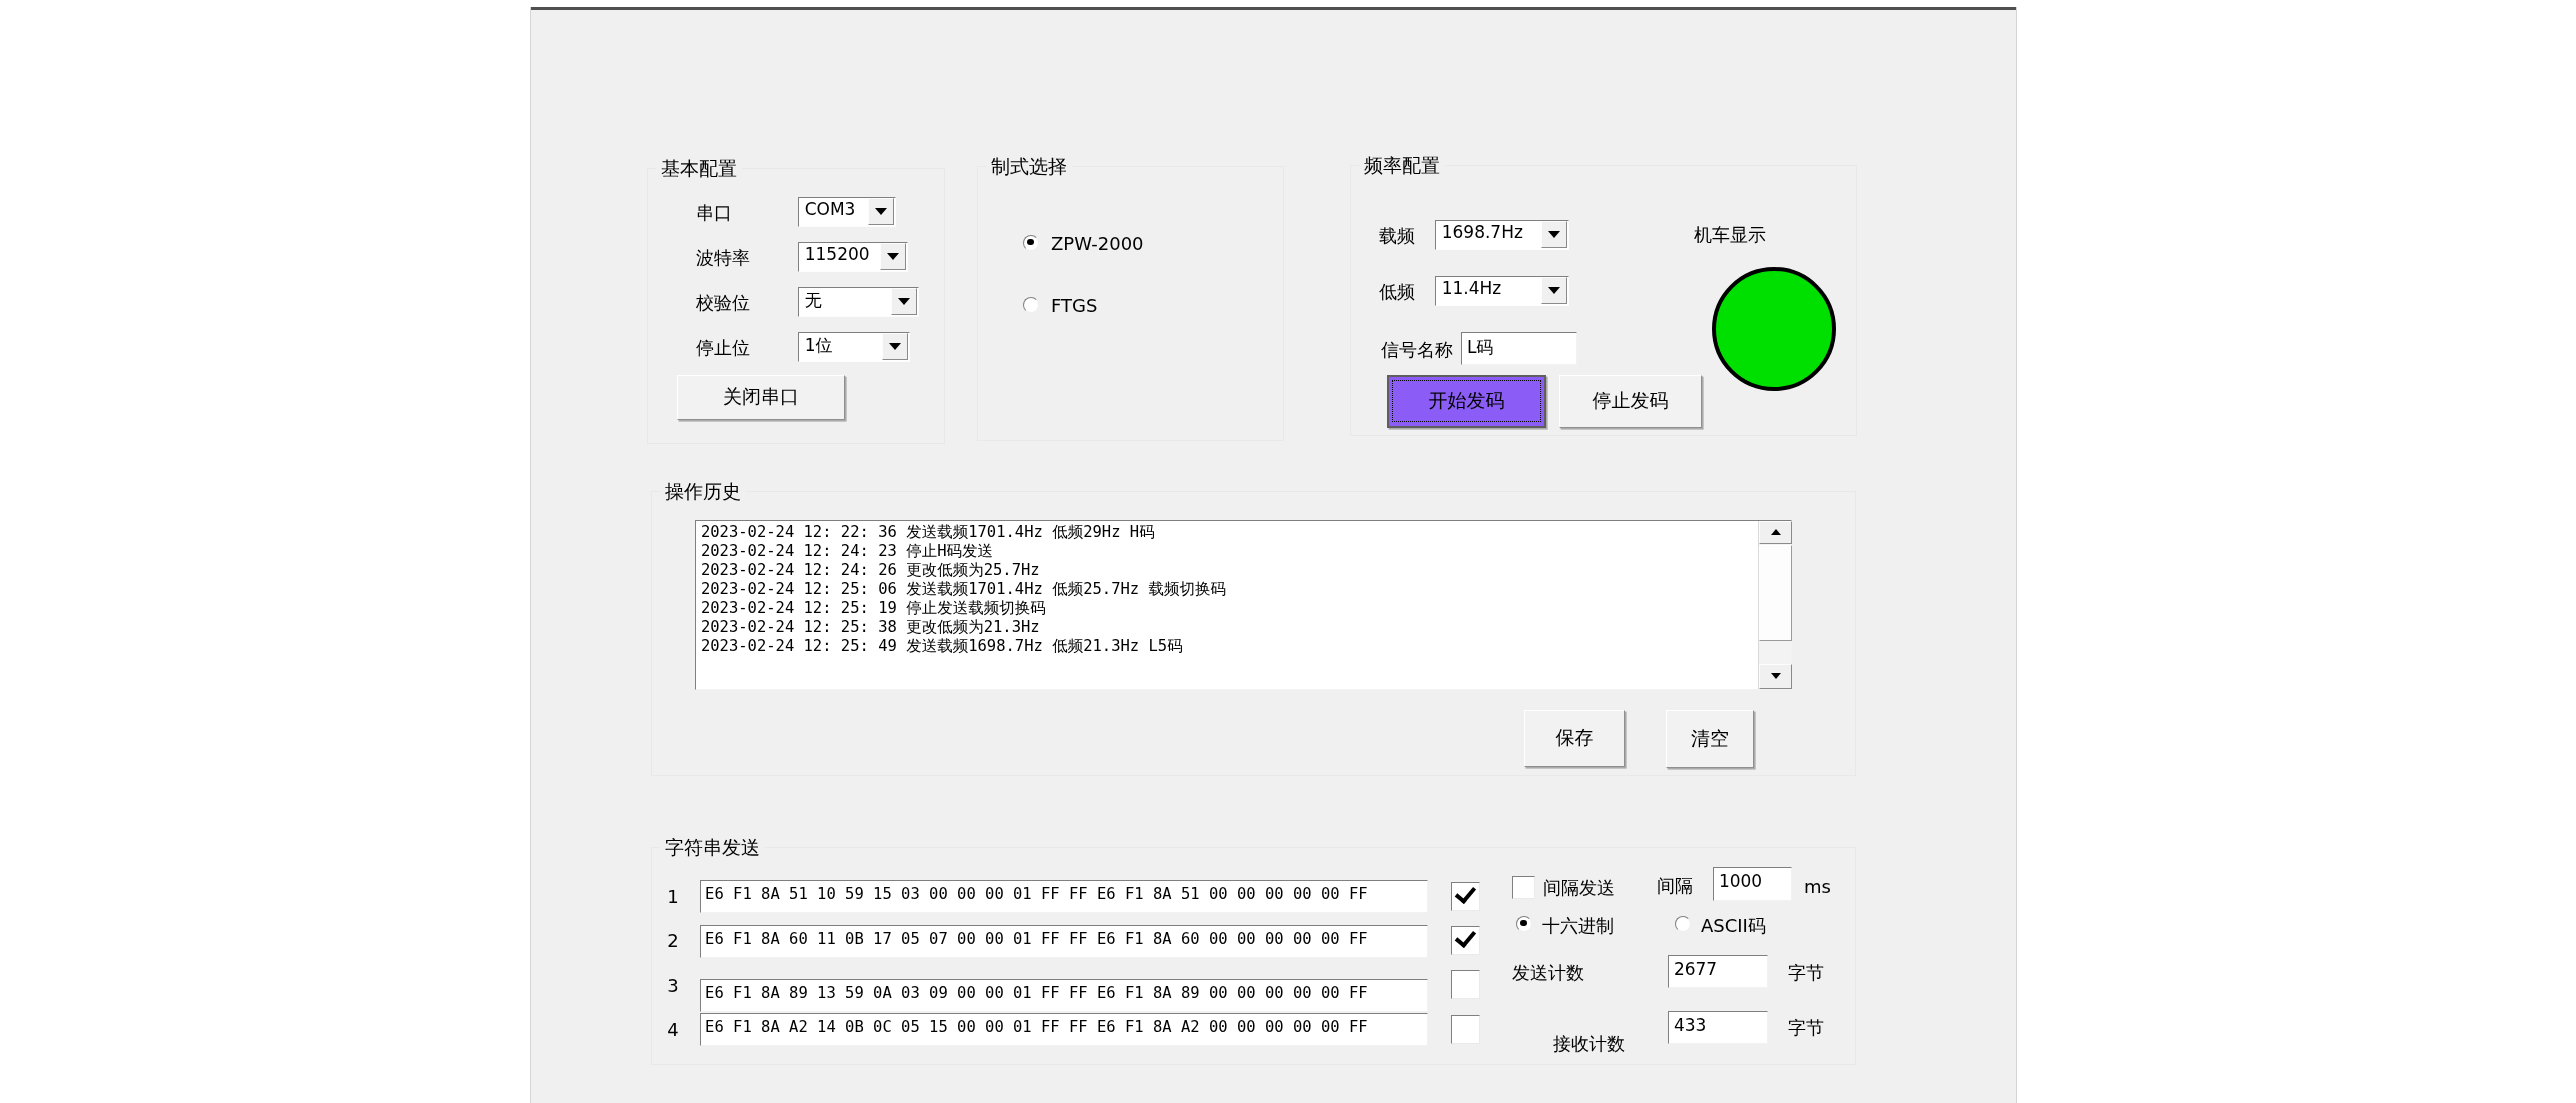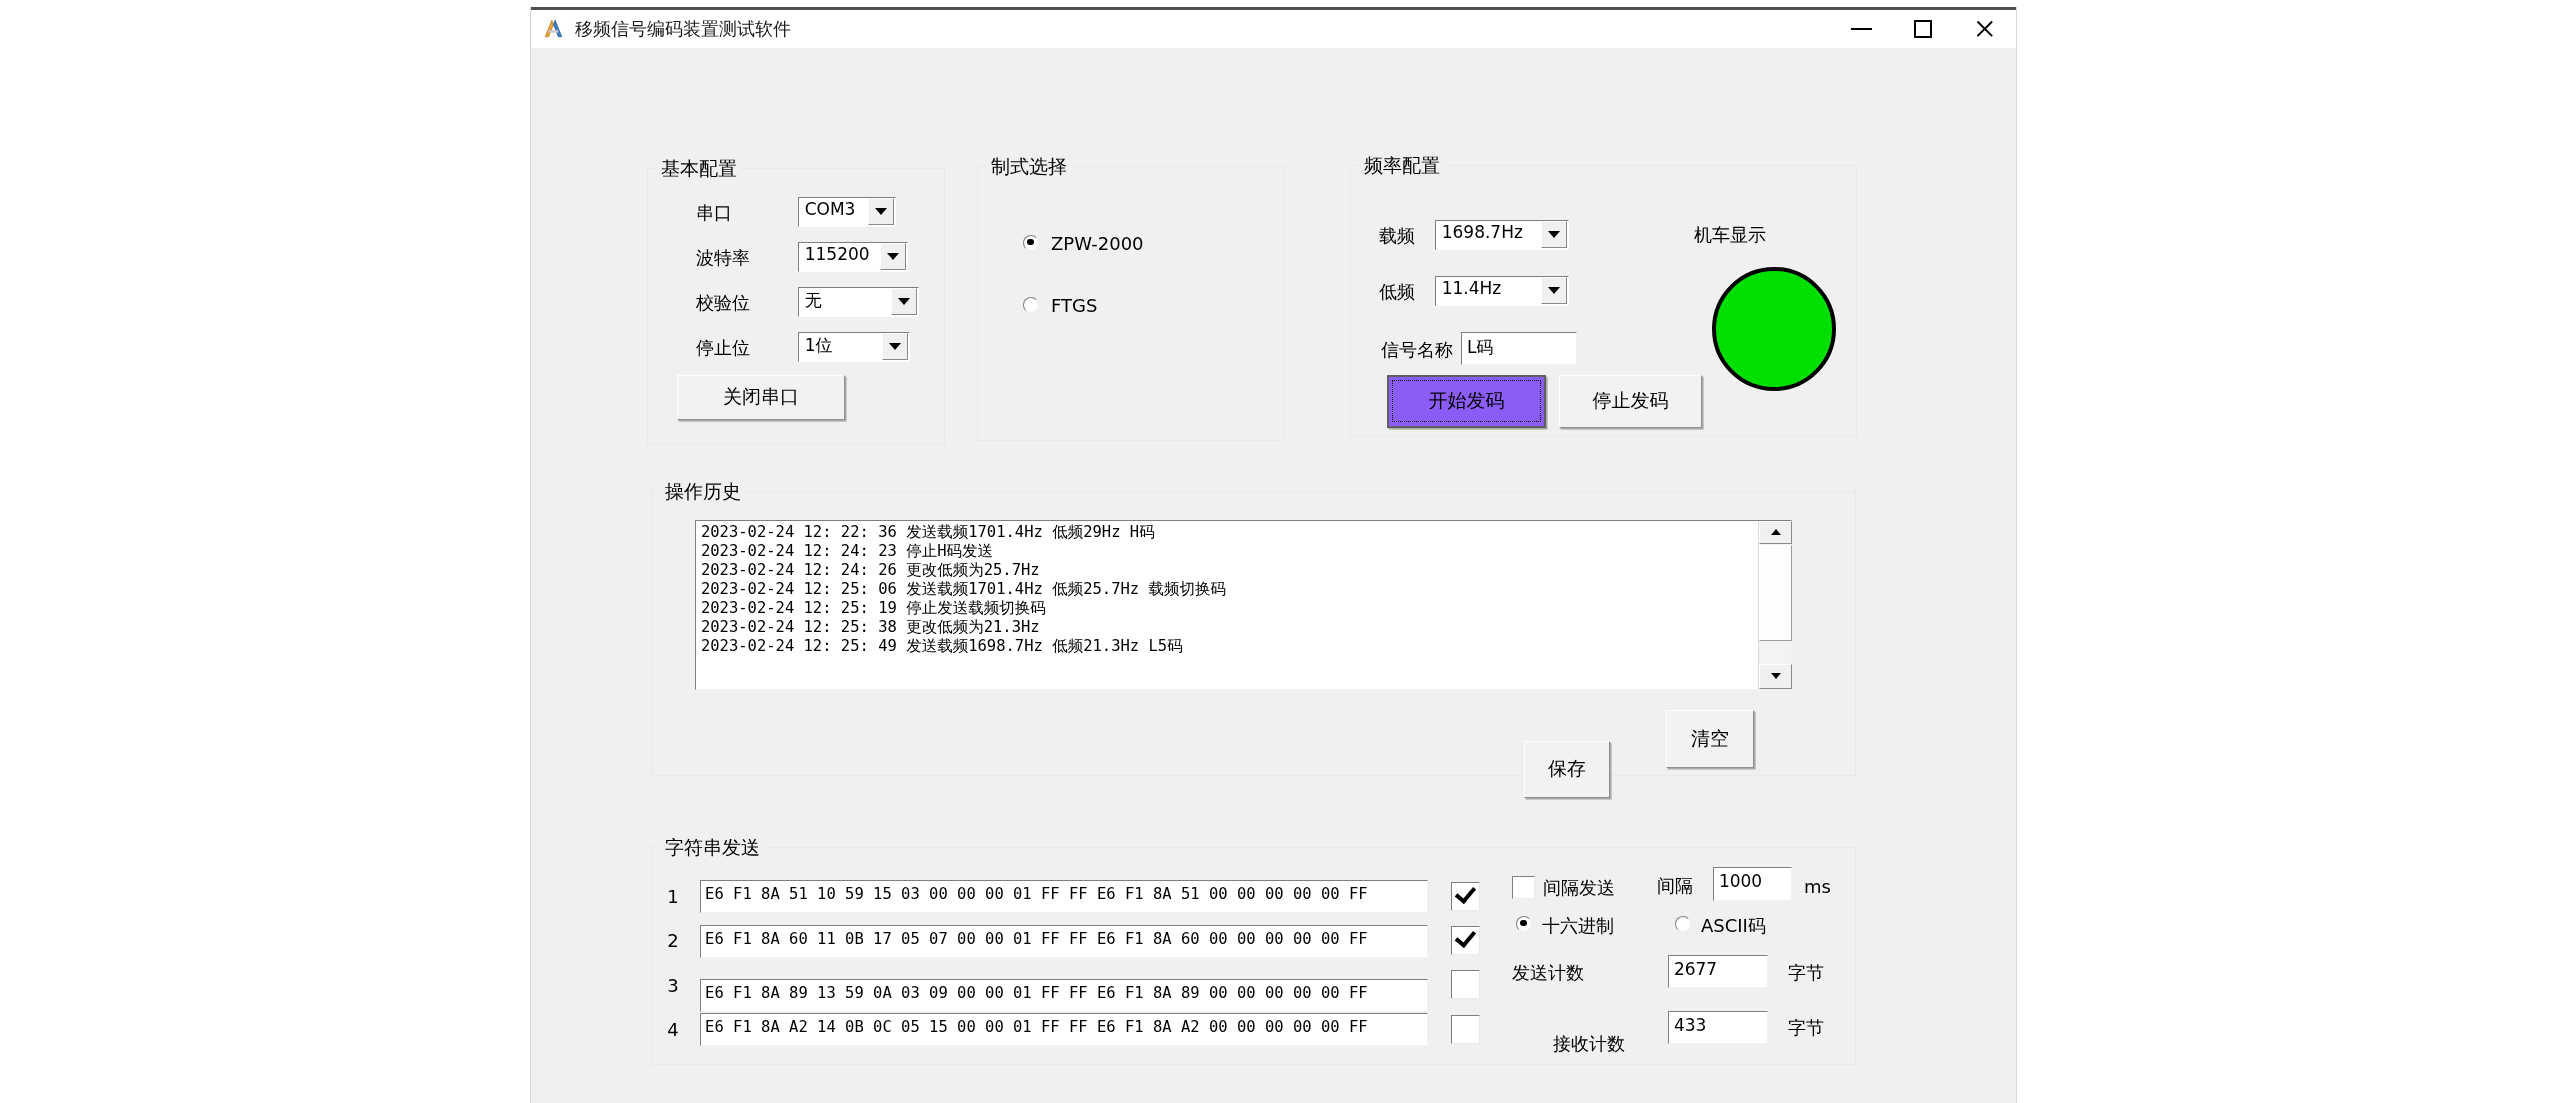--- a/index.html
+++ b/index.html
@@ -85,39 +85,20 @@
 
   .indicator { position:absolute; left:1181px; top:219px; width:124px; height:124px;
                border-radius:50%; border:4.9px solid #000; }
 </style>
 </head>
 <body>
 
 <div class="window">
   <div class="topstrip"></div>
 
-  <div class="titlebar">
-    <svg class="appicon" viewBox="0 0 28 28">
-      <path d="M4 24 L12 4 L14 9 L8 24 Z" fill="#e8a33d" stroke="#b97c1e" stroke-width="1"></path>
-      <path d="M24 24 L16 4 L14 9 L20 24 Z" fill="#3d7fc4" stroke="#295e96" stroke-width="1"></path>
-      <rect x="8" y="16" width="12" height="3" fill="#c9c9c9"></rect>
-    </svg>
-    <div class="title-text">移频信号编码装置测试软件</div>
-    <div class="winbtn wb-min">
-      <div class="glyph-min"></div>
-    </div>
-    <div class="winbtn wb-max">
-      <div class="glyph-max"></div>
-    </div>
-    <div class="winbtn wb-close">
-      <svg width="19.6" height="19.6" viewBox="0 0 24 24">
-        <path d="M3 3 L21 21 M21 3 L3 21" stroke="#000" stroke-width="2.4"></path>
-      </svg>
-    </div>
-  </div>
 
   <div class="client">
 
     <div class="groupbox" style="left:116px; top:120px; width:298px; height:276px;">
       <div class="grouplabel">基本配置</div>
     </div>
     <div class="lbl" style="left:165px; top:153px;">串口</div>
     <div class="combo" style="left:267px; top:149px; width:98px;">
       <div class="val">COM3</div>
       <div class="arrowbtn">
@@ -195,21 +176,21 @@
       <div class="vscroll">
         <div class="sbtn sb-up">
           <div class="tri-up-sm"></div>
         </div>
         <div class="sthumb"></div>
         <div class="sbtn sb-down">
           <div class="tri-down-sm"></div>
         </div>
       </div>
     </div>
-    <div class="btn3d" style="left:993px; top:662px; width:86px; height:57px;margin-top:31px;">保存</div>
+    <div class="btn3d" style="left:993px; top:662px; width:101px; height:57px;">保存</div>
     <div class="btn3d" style="left:1106px; top:662px; width:88px; height:58px;margin-left:29px;">清空</div>
 
     <div class="groupbox" style="left:120px; top:799px; width:1205px; height:218px;">
       <div class="grouplabel">字符串发送</div>
     </div>
 
     <div class="rownum" style="top:838px;">1</div>
     <div class="hexedit" style="top:832px;">E6 F1 8A 51 10 59 15 03 00 00 00 01 FF FF E6 F1 8A 51 00 00 00 00 00 FF</div>
     <div class="checkbox" style="left:920px; top:834px; width:29px; height:29px;" data-checked="true"></div>
 

